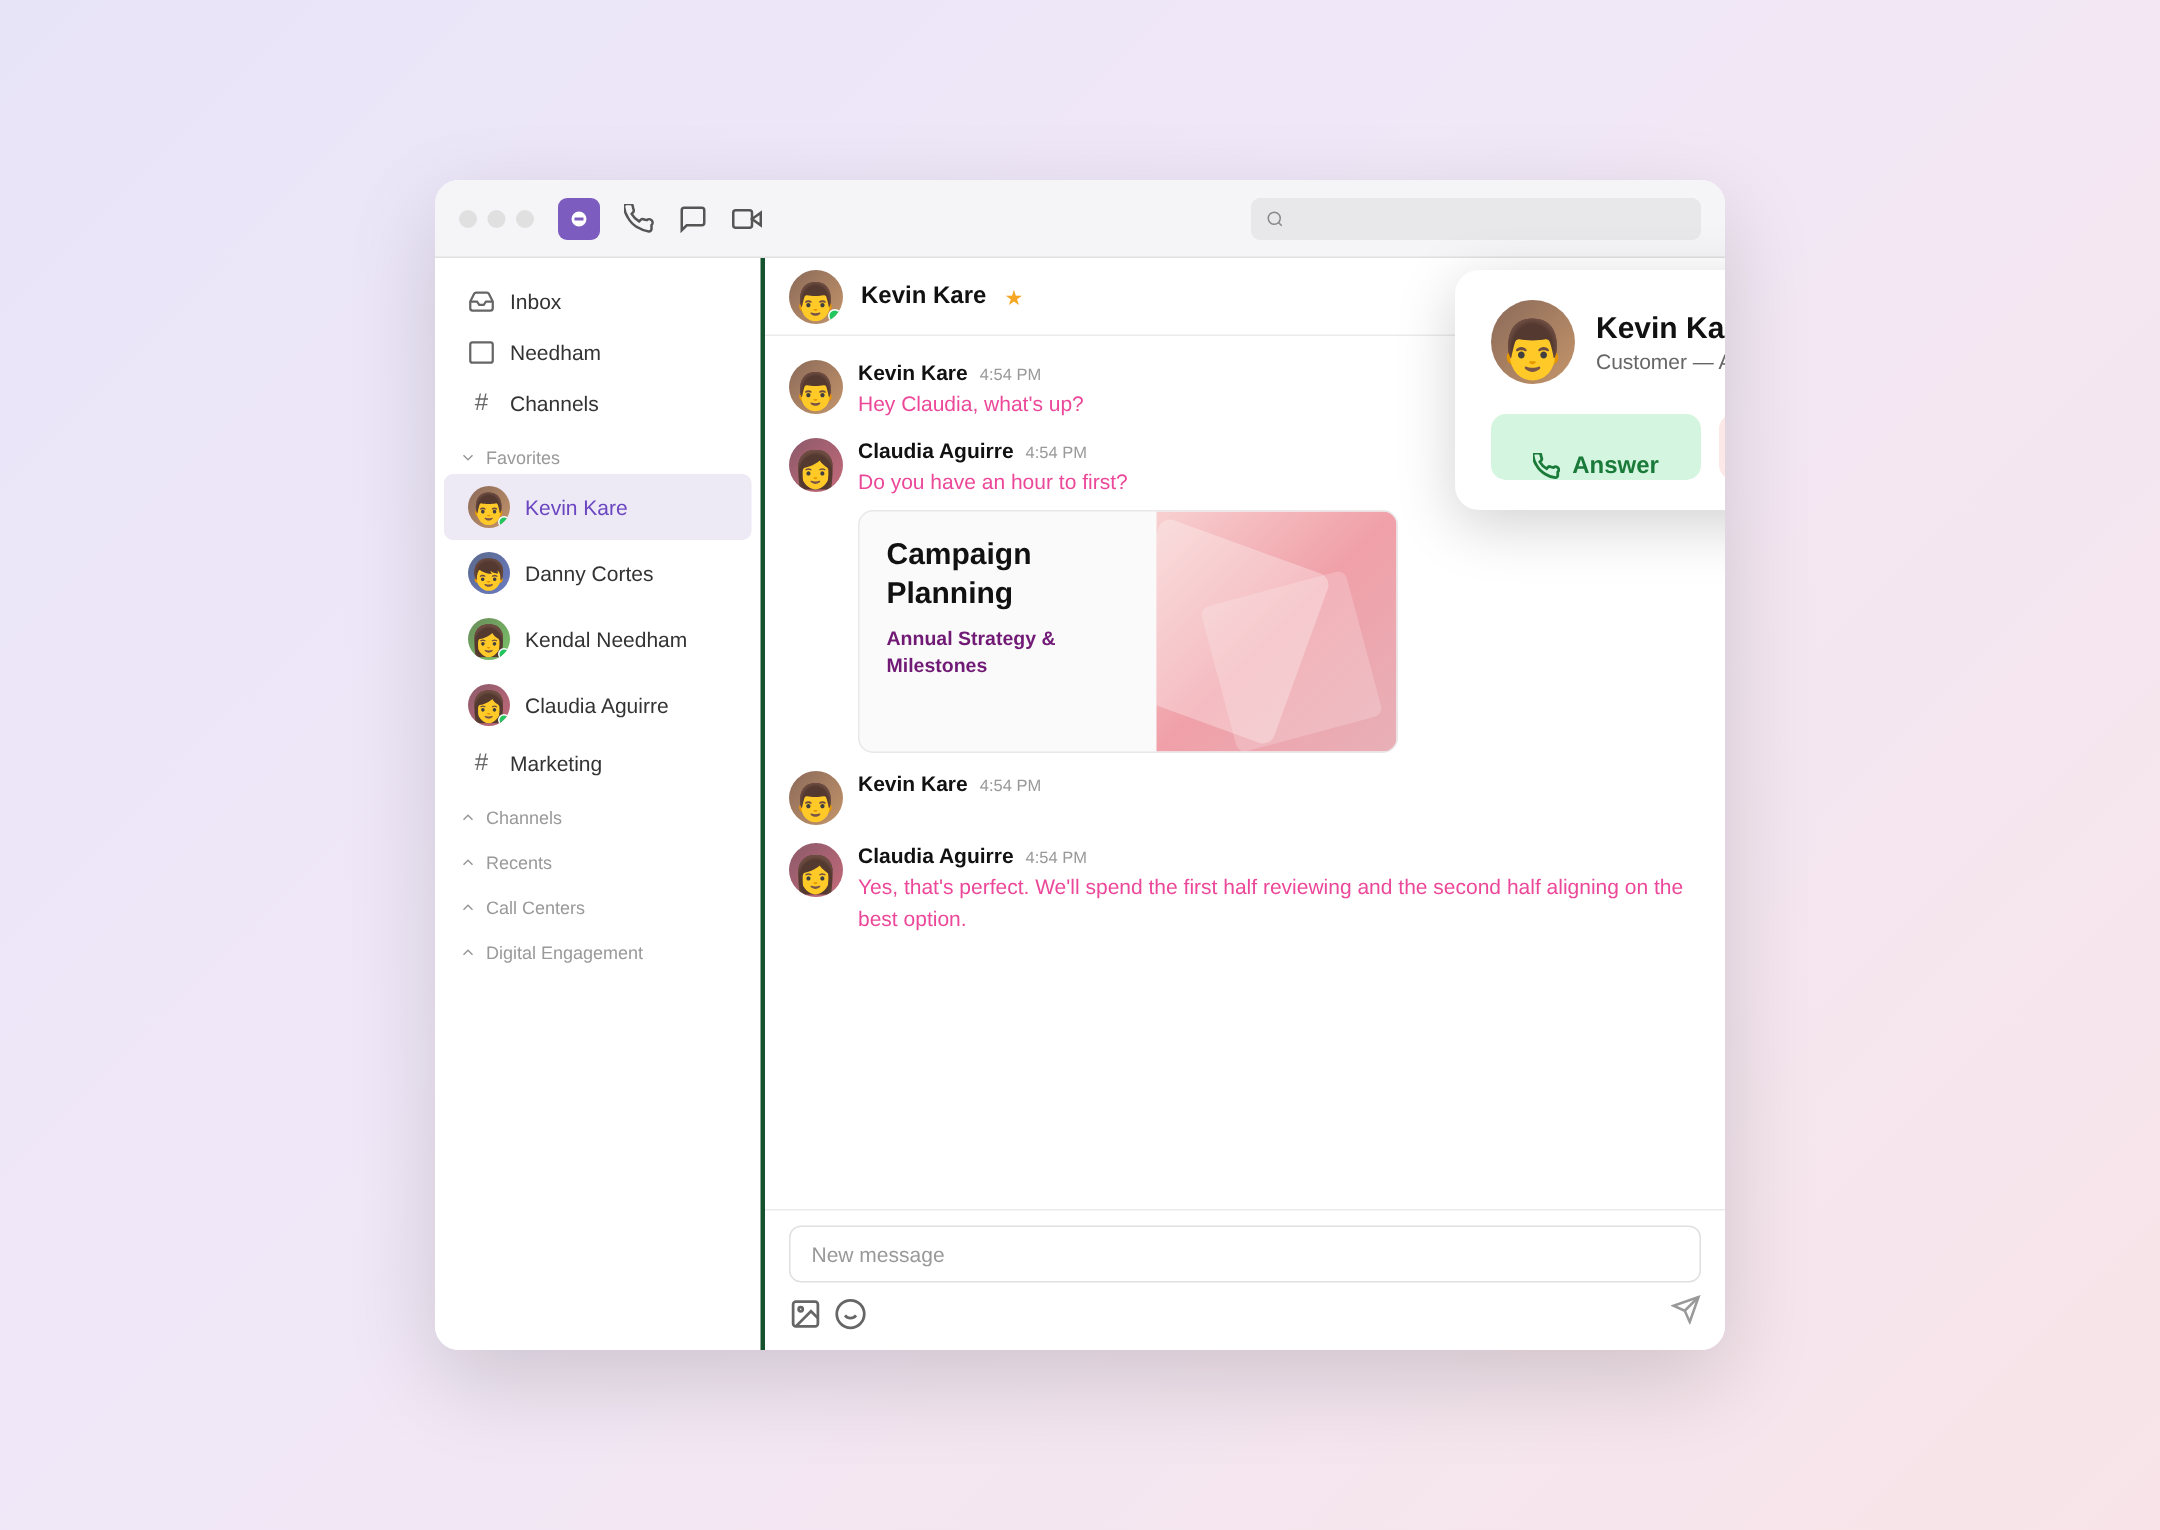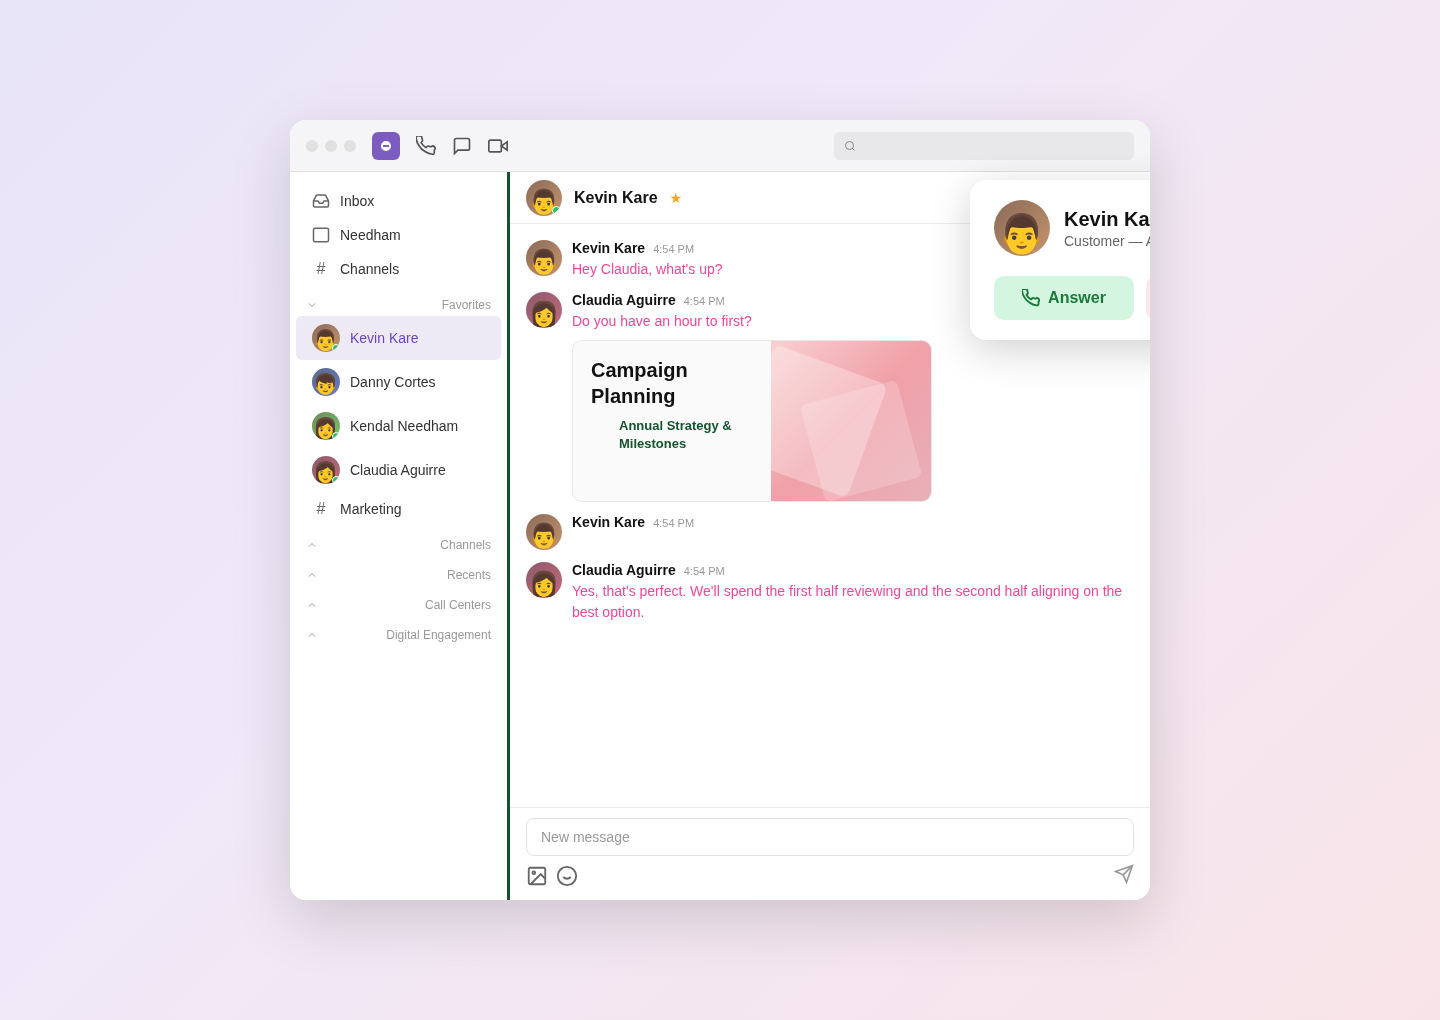--- a/index.html
+++ b/index.html
@@ -137,21 +137,20 @@
 
     .section-header {
       display: flex;
       align-items: center;
       gap: 6px;
       padding: 8px 16px 4px;
       color: #999;
       font-size: 12px;
       font-weight: 500;
       cursor: pointer;
-      justify-content: space-between;
     }
 
     .avatar {
       width: 28px;
       height: 28px;
       border-radius: 50%;
       background: #ccc;
       flex-shrink: 0;
       overflow: hidden;
       position: relative;
@@ -297,23 +296,22 @@
       font-size: 20px;
       font-weight: 700;
       color: #111;
       line-height: 1.3;
       margin-bottom: 8px;
     }
 
     .campaign-subtitle {
       font-size: 13px;
       font-weight: 600;
-      color: #14532d;
+      color: #701a75;
       line-height: 1.4;
-      margin-left: 28px;
     }
 
     .campaign-image {
       width: 160px;
       height: 160px;
       background: linear-gradient(135deg, #f8d0d0, #f0a0a8, #e8b0b8);
       flex-shrink: 0;
       position: relative;
       overflow: hidden;
     }
@@ -422,21 +420,21 @@
       flex: 1;
       height: 44px;
       background: #d4f5e0;
       border: none;
       border-radius: 10px;
       font-size: 16px;
       font-weight: 600;
       color: #1a7a3a;
       cursor: pointer;
       display: flex;
-      align-items: center;
+      align-items: flex-end;
       justify-content: center;
       gap: 8px;
     }
 
     .btn-decline {
       flex: 1;
       height: 44px;
       background: #fde8e8;
       border: none;
       border-radius: 10px;

